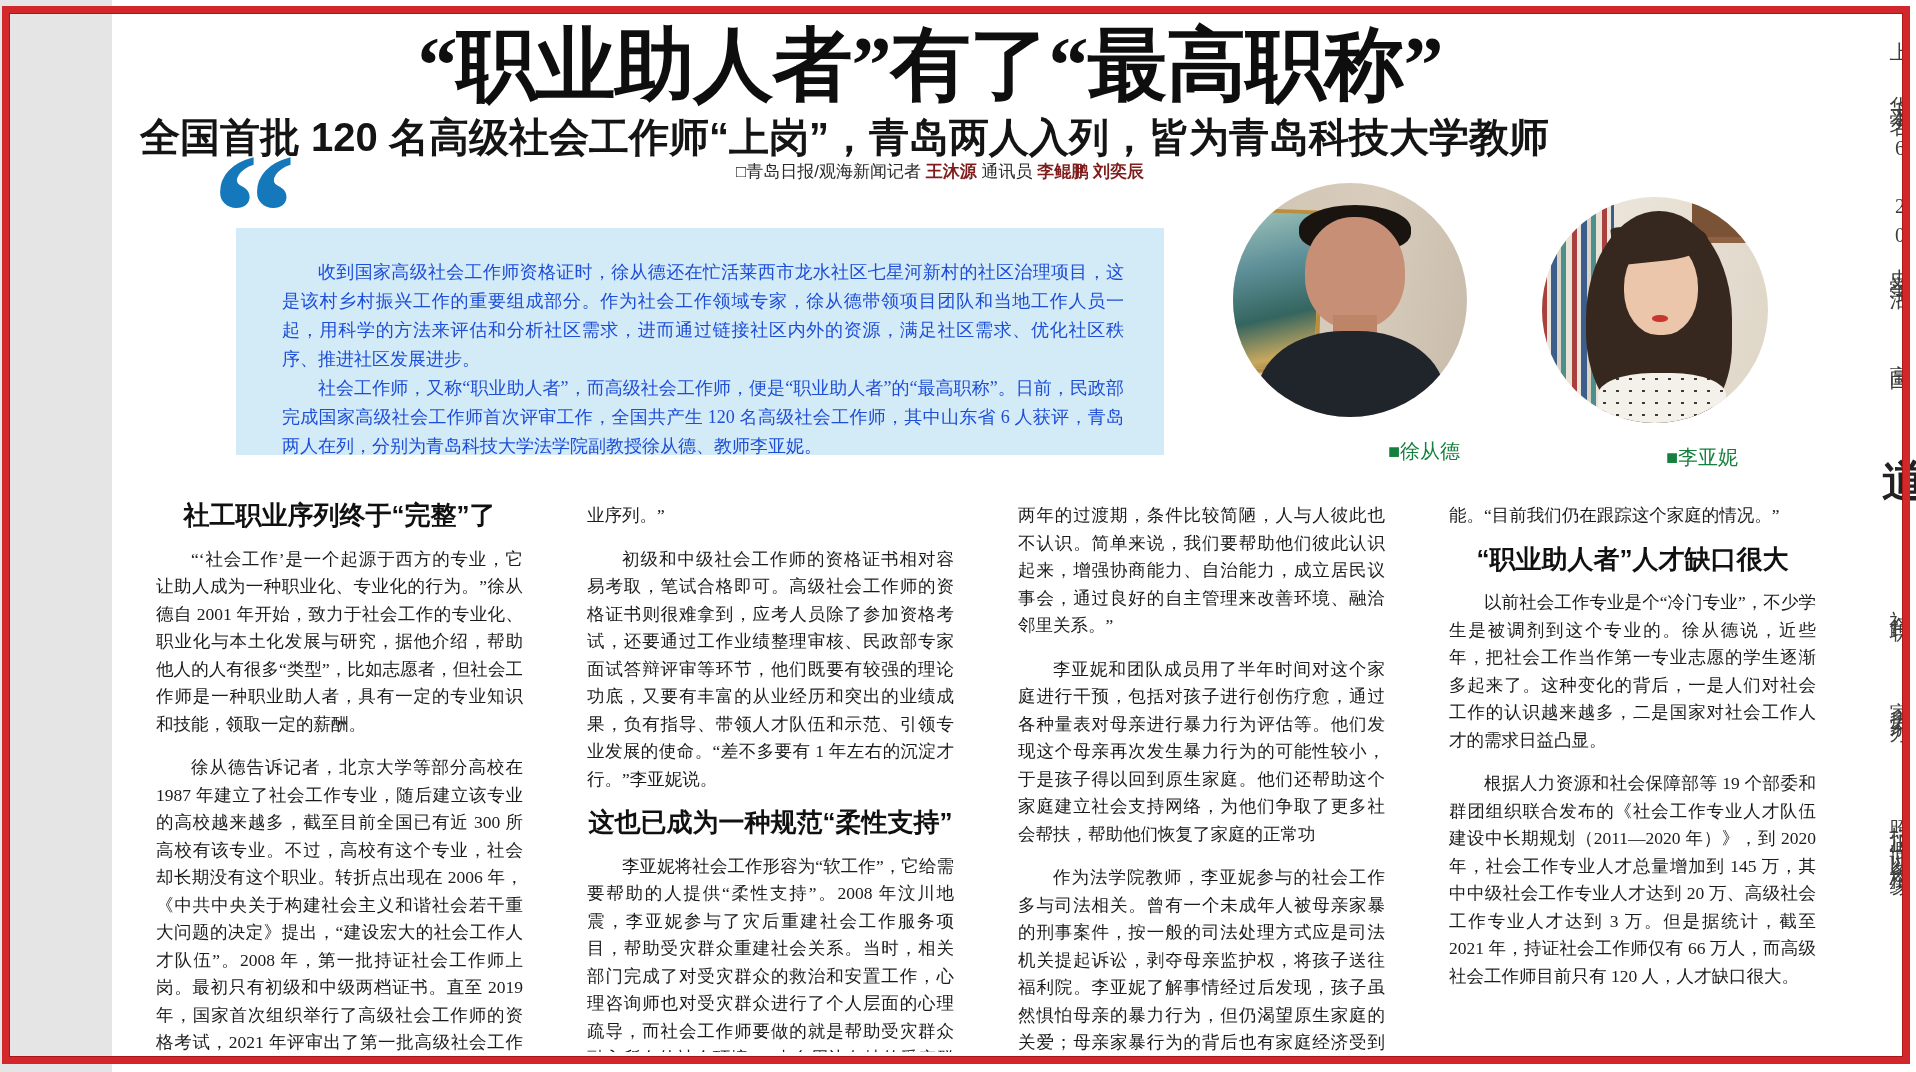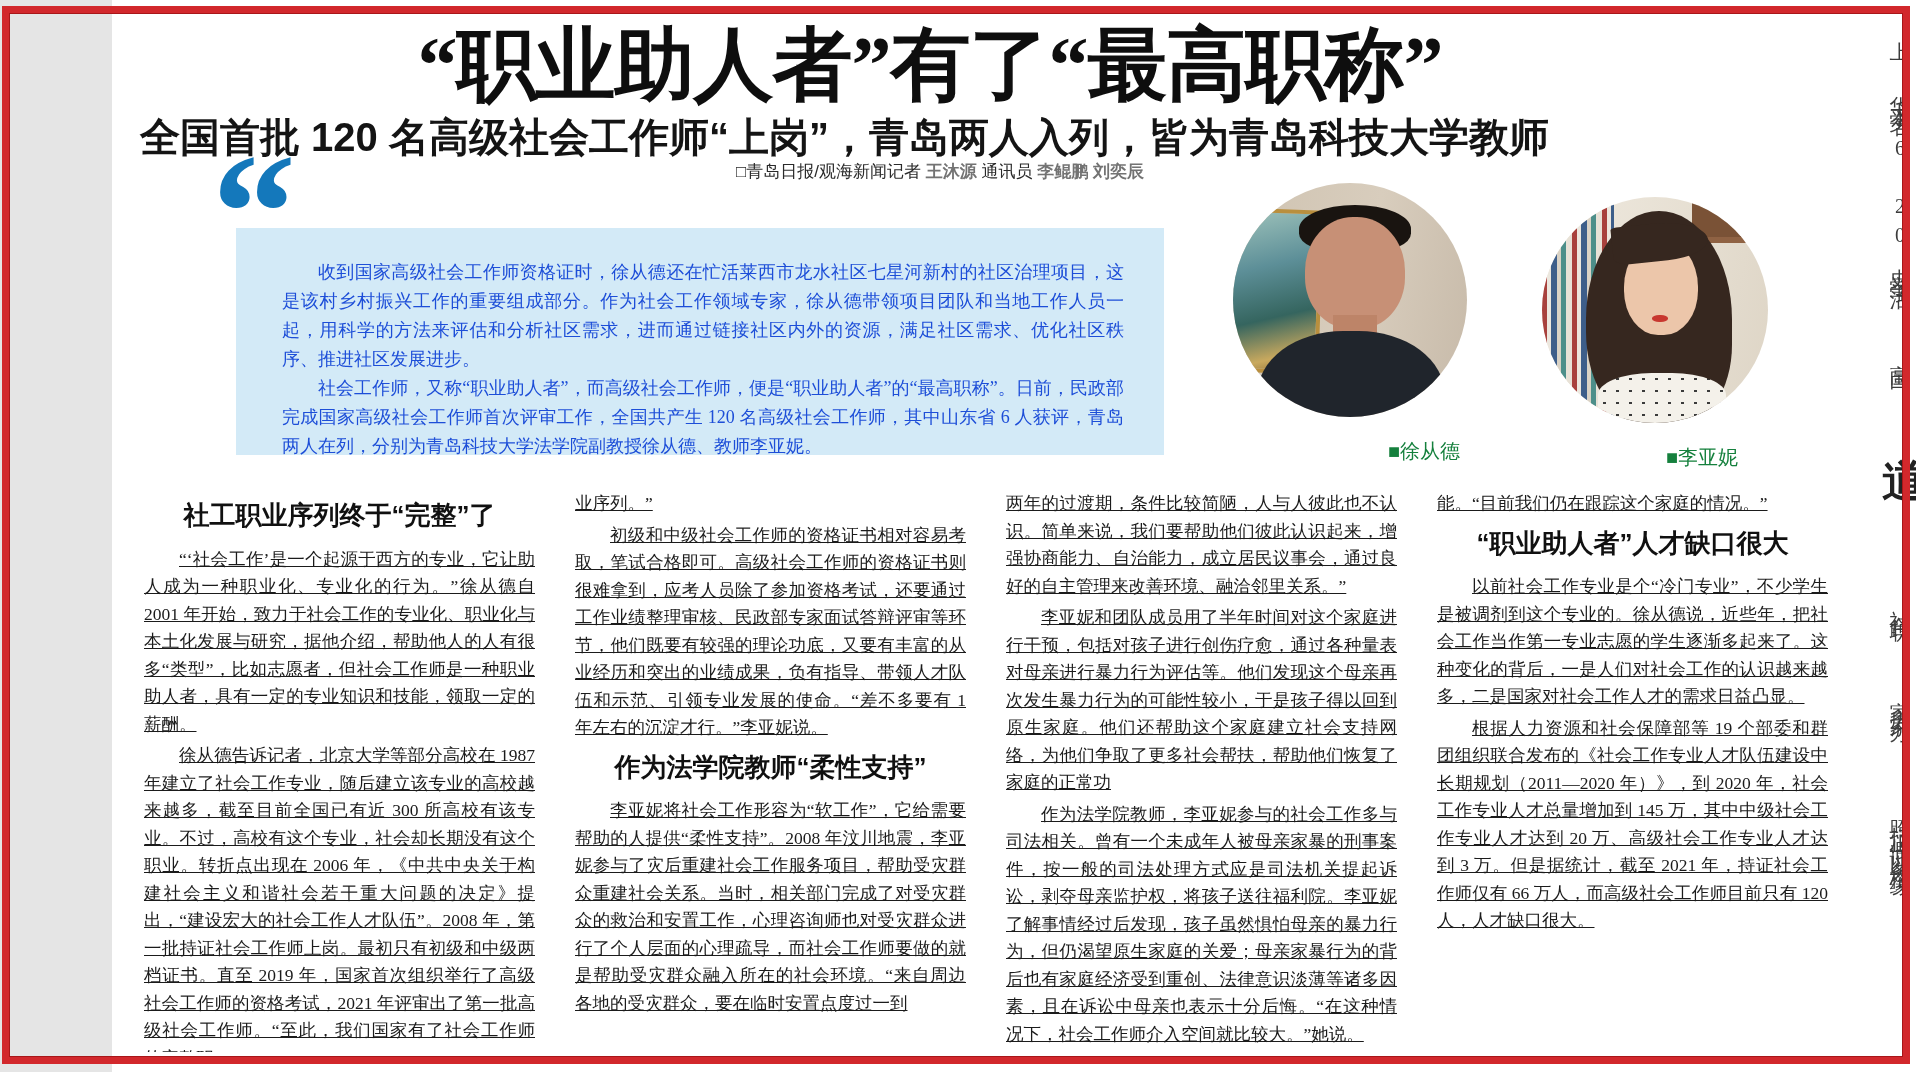--- a/index.html
+++ b/index.html
@@ -10,21 +10,21 @@
              border:7px solid #d2282c;box-shadow:inset 0 0 0 1px #a81619;z-index:40;}
   
   .headline{position:absolute;left:100px;top:12px;width:1660px;text-align:center;
             font-size:80px;font-weight:900;letter-spacing:-1px;color:#0e0e0e;
             font-family:"Liberation Serif","DejaVu Serif",serif;}
   .subheadline{position:absolute;left:140px;top:110px;width:1600px;text-align:left;
                font-size:40px;font-weight:600;color:#141414;
                font-family:"Liberation Sans","DejaVu Sans",sans-serif;}
   .byline{position:absolute;left:140px;top:160px;width:1600px;text-align:center;font-size:17px;color:#2a2a2a;
           font-family:"Liberation Sans","DejaVu Sans",sans-serif;}
-  .byline b{font-weight:700;color:#737373;}
+  .byline b{font-weight:700;color:#7f1d1d;}
   
   .quote-mark{position:absolute;left:212px;top:128px;font-size:168px;line-height:1;
               color:#1478bb;font-weight:bold;font-family:"Liberation Serif","DejaVu Serif",serif;z-index:6;}
   .lede-box{position:absolute;left:236px;top:228px;width:928px;height:227px;background:#d3eaf7;z-index:5;}
   .lede-text{padding:30px 40px 0 46px;font-size:18px;line-height:29px;color:#1d4ed8;text-align:justify;}
   .lede-text p{margin:0;text-indent:2em;}
   
   .photo{position:absolute;border-radius:50%;overflow:hidden;z-index:6;}
   .photo-left{left:1233px;top:183px;width:234px;height:234px;background:linear-gradient(100deg,#cfc3b1 0%,#d8cdbd 55%,#c7baa9 100%);}
   .photo-right{left:1542px;top:197px;width:226px;height:226px;background:linear-gradient(100deg,#efe9df 0%,#e6dfd2 60%,#ded5c6 100%);}
@@ -42,21 +42,21 @@
   .woman-face{position:absolute;left:82px;top:42px;width:74px;height:96px;background:#ecc6aa;border-radius:50% 50% 46% 46%;}
   .woman-bangs{position:absolute;left:70px;top:26px;width:96px;height:38px;background:#36271f;border-radius:10% 90% 70% 30%;transform:rotate(-6deg);}
   .woman-lips{position:absolute;left:110px;top:118px;width:16px;height:7px;background:#c8372f;border-radius:45%;}
   .woman-top{position:absolute;left:56px;top:176px;width:128px;height:52px;background:#f4f1ea;
      background-image:radial-gradient(#3a3a3a 1.4px,transparent 1.5px);background-size:13px 12px;border-radius:42% 42% 0 0;}
   .caption{position:absolute;font-size:20px;color:#15803d;z-index:7;
            font-family:"Liberation Sans","DejaVu Sans",sans-serif;}
   
   .columns{position:absolute;left:140px;top:486px;width:1692px;height:566px;display:flex;gap:32px;z-index:4;}
   .col{flex:1;overflow:hidden;font-size:17.5px;line-height:27.5px;text-align:justify;color:#1b1b1b;}
-  .col p{margin:4px;text-indent:2em;text-decoration:underline;}
+  .col p{margin:16px;text-indent:2em;}
   .col p.noindent{text-indent:0;}
   .col h3{margin:12px 0 16px;text-align:center;font-size:26px;font-weight:700;color:#101010;
           font-family:"Liberation Sans","DejaVu Sans",sans-serif;}
   .col:first-child h3{margin-top:16px;}
   
   .vfrag{position:absolute;left:1884px;width:30px;writing-mode:vertical-rl;text-orientation:upright;
          font-size:20px;letter-spacing:7px;color:#3c3c3c;z-index:10;}
   .vfrag-big{position:absolute;left:1882px;top:452px;font-size:44px;font-weight:700;color:#222;z-index:10;}
 </style>
 </head>
@@ -105,21 +105,21 @@
 
   <div class="columns">
     <div class="col">
       <h3>社工职业序列终于“完整”了</h3>
       <p>“‘社会工作’是一个起源于西方的专业，它让助人成为一种职业化、专业化的行为。”徐从德自 2001 年开始，致力于社会工作的专业化、职业化与本土化发展与研究，据他介绍，帮助他人的人有很多“类型”，比如志愿者，但社会工作师是一种职业助人者，具有一定的专业知识和技能，领取一定的薪酬。</p>
       <p>徐从德告诉记者，北京大学等部分高校在 1987 年建立了社会工作专业，随后建立该专业的高校越来越多，截至目前全国已有近 300 所高校有该专业。不过，高校有这个专业，社会却长期没有这个职业。转折点出现在 2006 年，《中共中央关于构建社会主义和谐社会若干重大问题的决定》提出，“建设宏大的社会工作人才队伍”。2008 年，第一批持证社会工作师上岗。最初只有初级和中级两档证书。直至 2019 年，国家首次组织举行了高级社会工作师的资格考试，2021 年评审出了第一批高级社会工作师。“至此，我们国家有了社会工作师的完整职</p>
     </div>
     <div class="col">
       <p class="noindent">业序列。”</p>
       <p>初级和中级社会工作师的资格证书相对容易考取，笔试合格即可。高级社会工作师的资格证书则很难拿到，应考人员除了参加资格考试，还要通过工作业绩整理审核、民政部专家面试答辩评审等环节，他们既要有较强的理论功底，又要有丰富的从业经历和突出的业绩成果，负有指导、带领人才队伍和示范、引领专业发展的使命。“差不多要有 1 年左右的沉淀才行。”李亚妮说。</p>
-      <h3>作为法学院教师“柔性支持”</h3>
+      <h3>这也已成为一种规范“柔性支持”</h3>
       <p>李亚妮将社会工作形容为“软工作”，它给需要帮助的人提供“柔性支持”。2008 年汶川地震，李亚妮参与了灾后重建社会工作服务项目，帮助受灾群众重建社会关系。当时，相关部门完成了对受灾群众的救治和安置工作，心理咨询师也对受灾群众进行了个人层面的心理疏导，而社会工作师要做的就是帮助受灾群众融入所在的社会环境。“来自周边各地的受灾群众，要在临时安置点度过一到</p>
     </div>
     <div class="col">
       <p class="noindent">两年的过渡期，条件比较简陋，人与人彼此也不认识。简单来说，我们要帮助他们彼此认识起来，增强协商能力、自治能力，成立居民议事会，通过良好的自主管理来改善环境、融洽邻里关系。”</p>
       <p>李亚妮和团队成员用了半年时间对这个家庭进行干预，包括对孩子进行创伤疗愈，通过各种量表对母亲进行暴力行为评估等。他们发现这个母亲再次发生暴力行为的可能性较小，于是孩子得以回到原生家庭。他们还帮助这个家庭建立社会支持网络，为他们争取了更多社会帮扶，帮助他们恢复了家庭的正常功</p>
       <p>作为法学院教师，李亚妮参与的社会工作多与司法相关。曾有一个未成年人被母亲家暴的刑事案件，按一般的司法处理方式应是司法机关提起诉讼，剥夺母亲监护权，将孩子送往福利院。李亚妮了解事情经过后发现，孩子虽然惧怕母亲的暴力行为，但仍渴望原生家庭的关爱；母亲家暴行为的背后也有家庭经济受到重创、法律意识淡薄等诸多因素，且在诉讼中母亲也表示十分后悔。“在这种情况下，社会工作师介入空间就比较大。”她说。</p>
     </div>
     <div class="col">
       <p class="noindent">能。“目前我们仍在跟踪这个家庭的情况。”</p>
       <h3>“职业助人者”人才缺口很大</h3>

